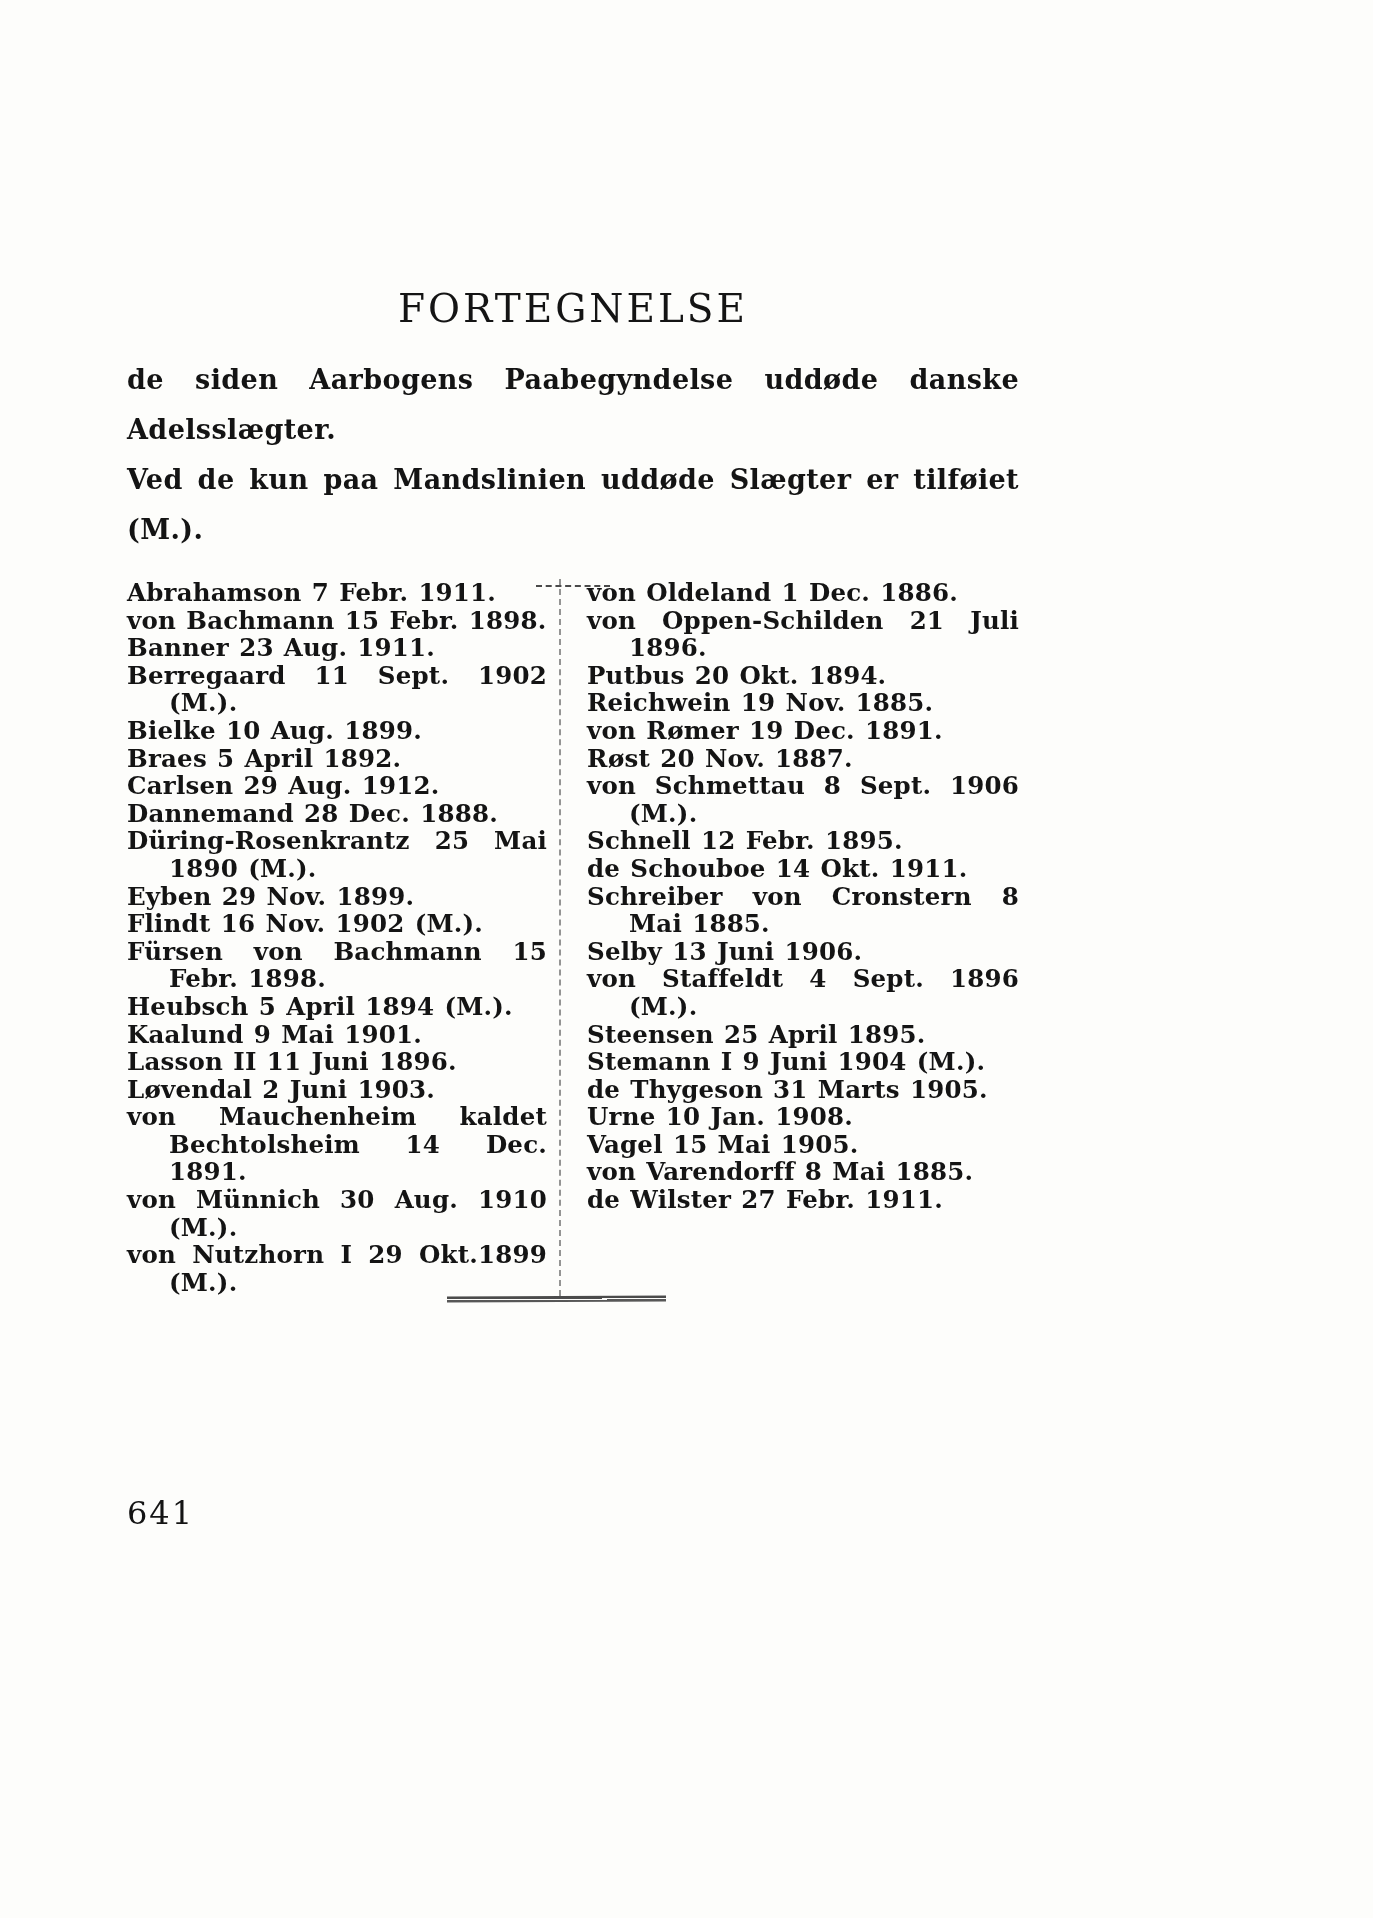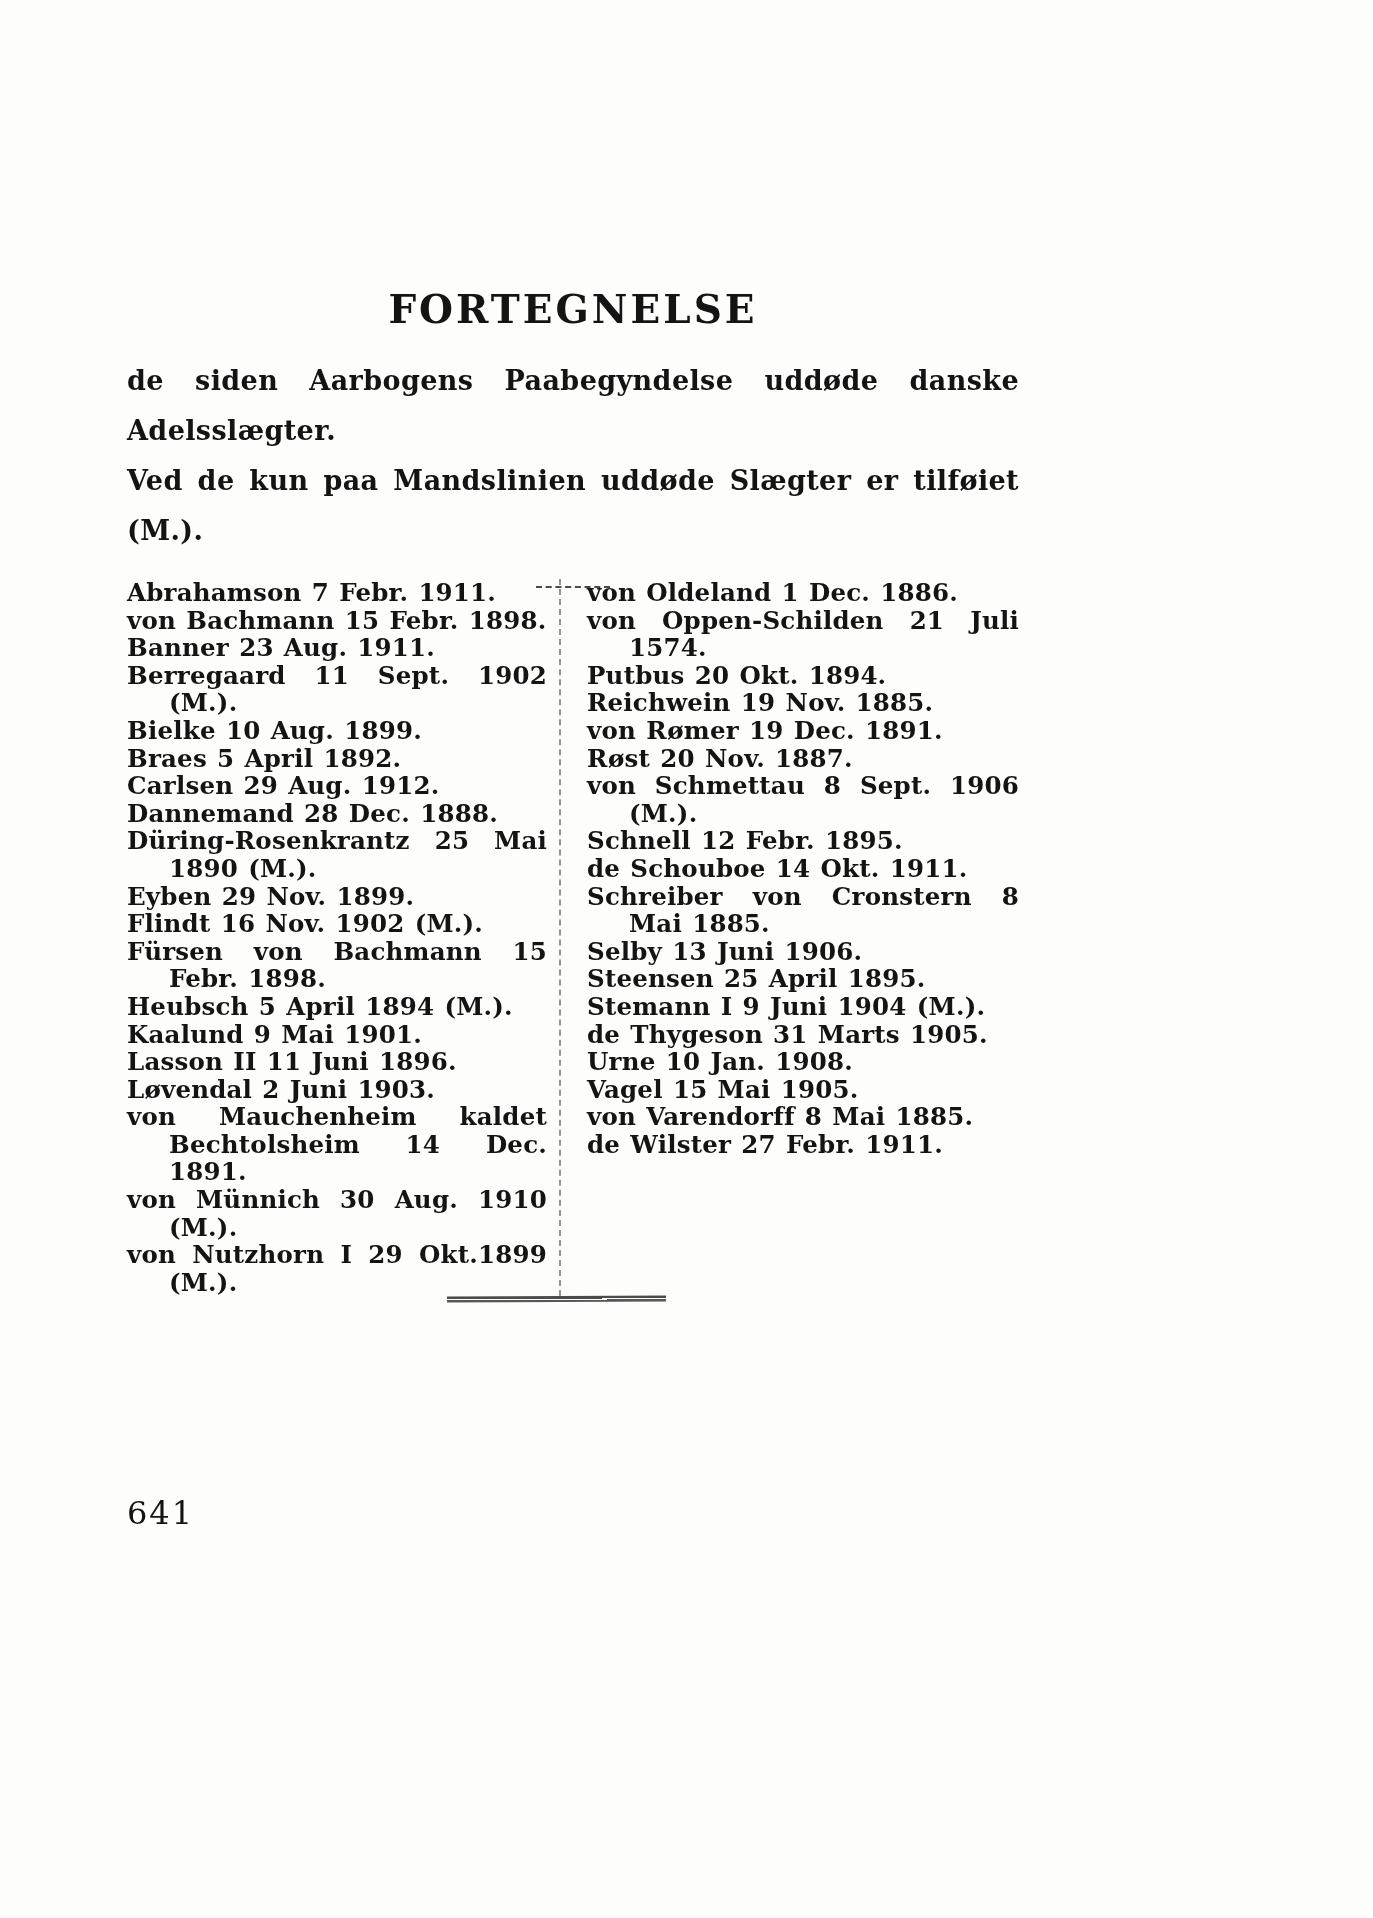--- a/index.html
+++ b/index.html
@@ -20,21 +20,21 @@
   .header {
     position: absolute;
     top: 286px;
     left: 127px;
     width: 892px;
   }
   .title {
     margin: 0;
     text-align: center;
     font-size: 39px;
-    font-weight: 700;
+    font-weight: 400;
     letter-spacing: 3px;
   }
   .subtitle {
     margin-top: 16px;
     text-align: center;
     font-size: 26px;
     font-weight: 700;
     letter-spacing: 1px;
   }
   .intro {
@@ -136,30 +136,31 @@
       <div class="entry">Heubsch 5 April 1894 (M.).</div>
       <div class="entry">Kaalund 9 Mai 1901.</div>
       <div class="entry">Lasson II 11 Juni 1896.</div>
       <div class="entry">Løvendal 2 Juni 1903.</div>
       <div class="entry">von Mauchenheim kaldet Bechtolsheim 14 Dec. 1891.</div>
       <div class="entry">von Münnich 30 Aug. 1910 (M.).</div>
       <div class="entry">von Nutzhorn I 29 Okt.1899 (M.).</div>
     </div>
     <div class="col-right">
       <div class="entry">von Oldeland 1 Dec. 1886.</div>
-      <div class="entry">von Oppen-Schilden 21 Juli 1574.</div>
+      <div class="entry">von Oppen-Schilden 21 Juli 1896.</div>
       <div class="entry">Putbus 20 Okt. 1894.</div>
       <div class="entry">Reichwein 19 Nov. 1885.</div>
       <div class="entry">von Rømer 19 Dec. 1891.</div>
       <div class="entry">Røst 20 Nov. 1887.</div>
       <div class="entry">von Schmettau 8 Sept. 1906 (M.).</div>
       <div class="entry">Schnell 12 Febr. 1895.</div>
       <div class="entry">de Schouboe 14 Okt. 1911.</div>
       <div class="entry">Schreiber von Cronstern 8 Mai 1885.</div>
       <div class="entry">Selby 13 Juni 1906.</div>
+      <div class="entry">von Staffeldt 4 Sept. 1896 (M.).</div>
       <div class="entry">Steensen 25 April 1895.</div>
       <div class="entry">Stemann I 9 Juni 1904 (M.).</div>
       <div class="entry">de Thygeson 31 Marts 1905.</div>
       <div class="entry">Urne 10 Jan. 1908.</div>
       <div class="entry">Vagel 15 Mai 1905.</div>
       <div class="entry">von Varendorff 8 Mai 1885.</div>
       <div class="entry">de Wilster 27 Febr. 1911.</div>
     </div>
   </div>
 

